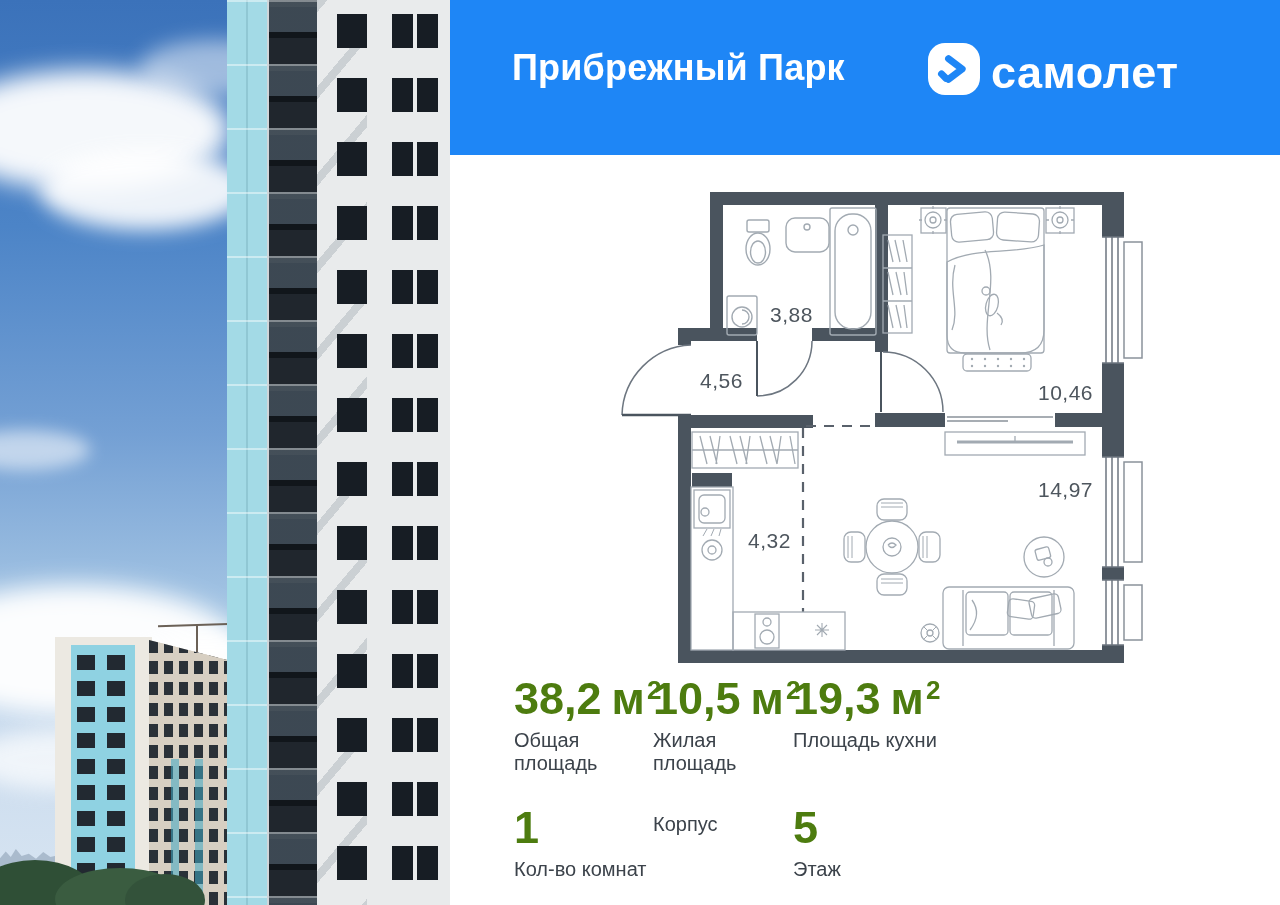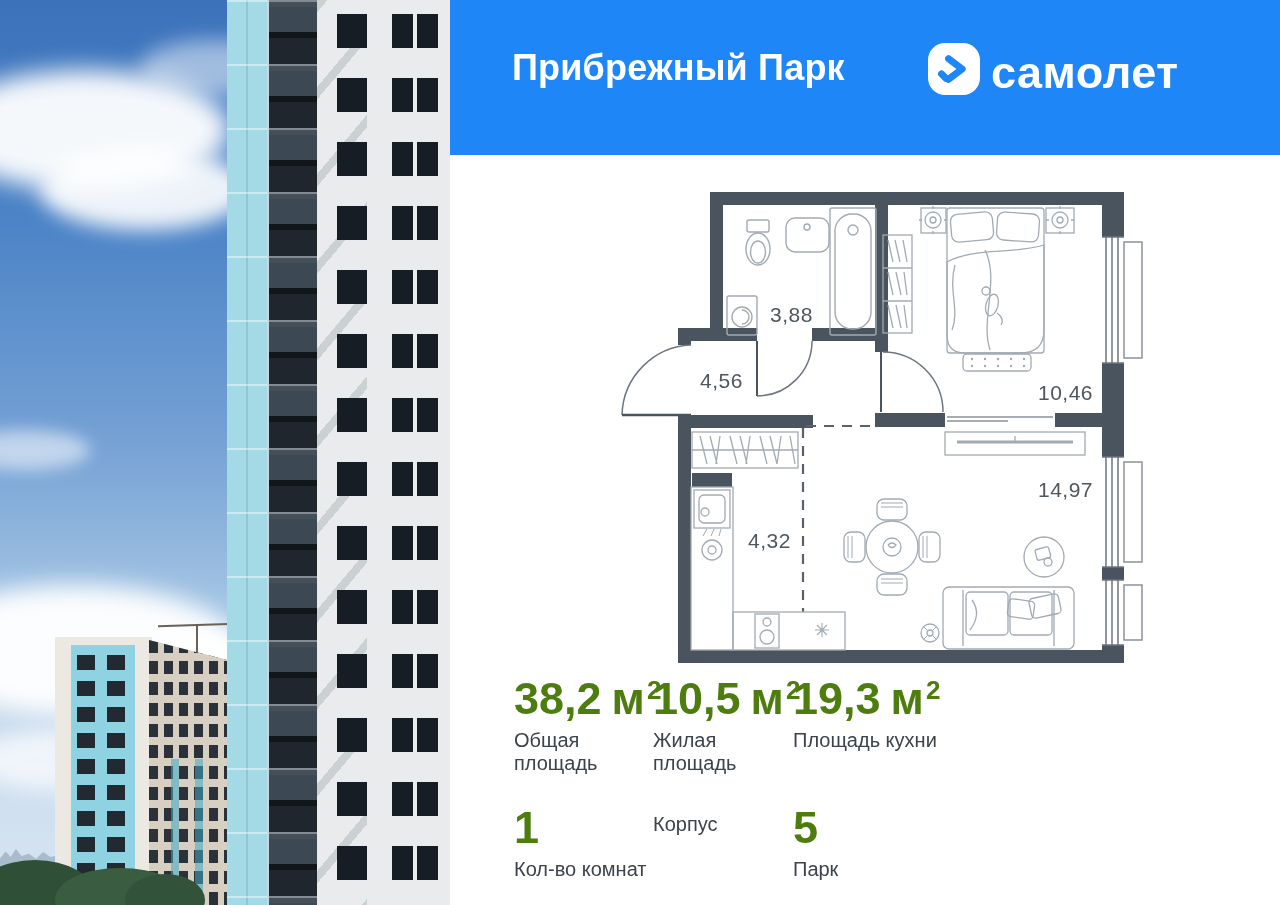--- a/index.html
+++ b/index.html
@@ -307,18 +307,18 @@
       </div>
       <div class="stat">
         <div class="num"><span>1</span></div>
         <div class="lbl">Кол-во комнат</div>
       </div>
       <div class="stat">
         <div class="lbl">Корпус</div>
       </div>
       <div class="stat">
         <div class="num"><span>5</span></div>
-        <div class="lbl">Парк</div>
+        <div class="lbl">Этаж</div>
       </div>
     </div>
   </div>
 
 </div>
 
 </body></html>

